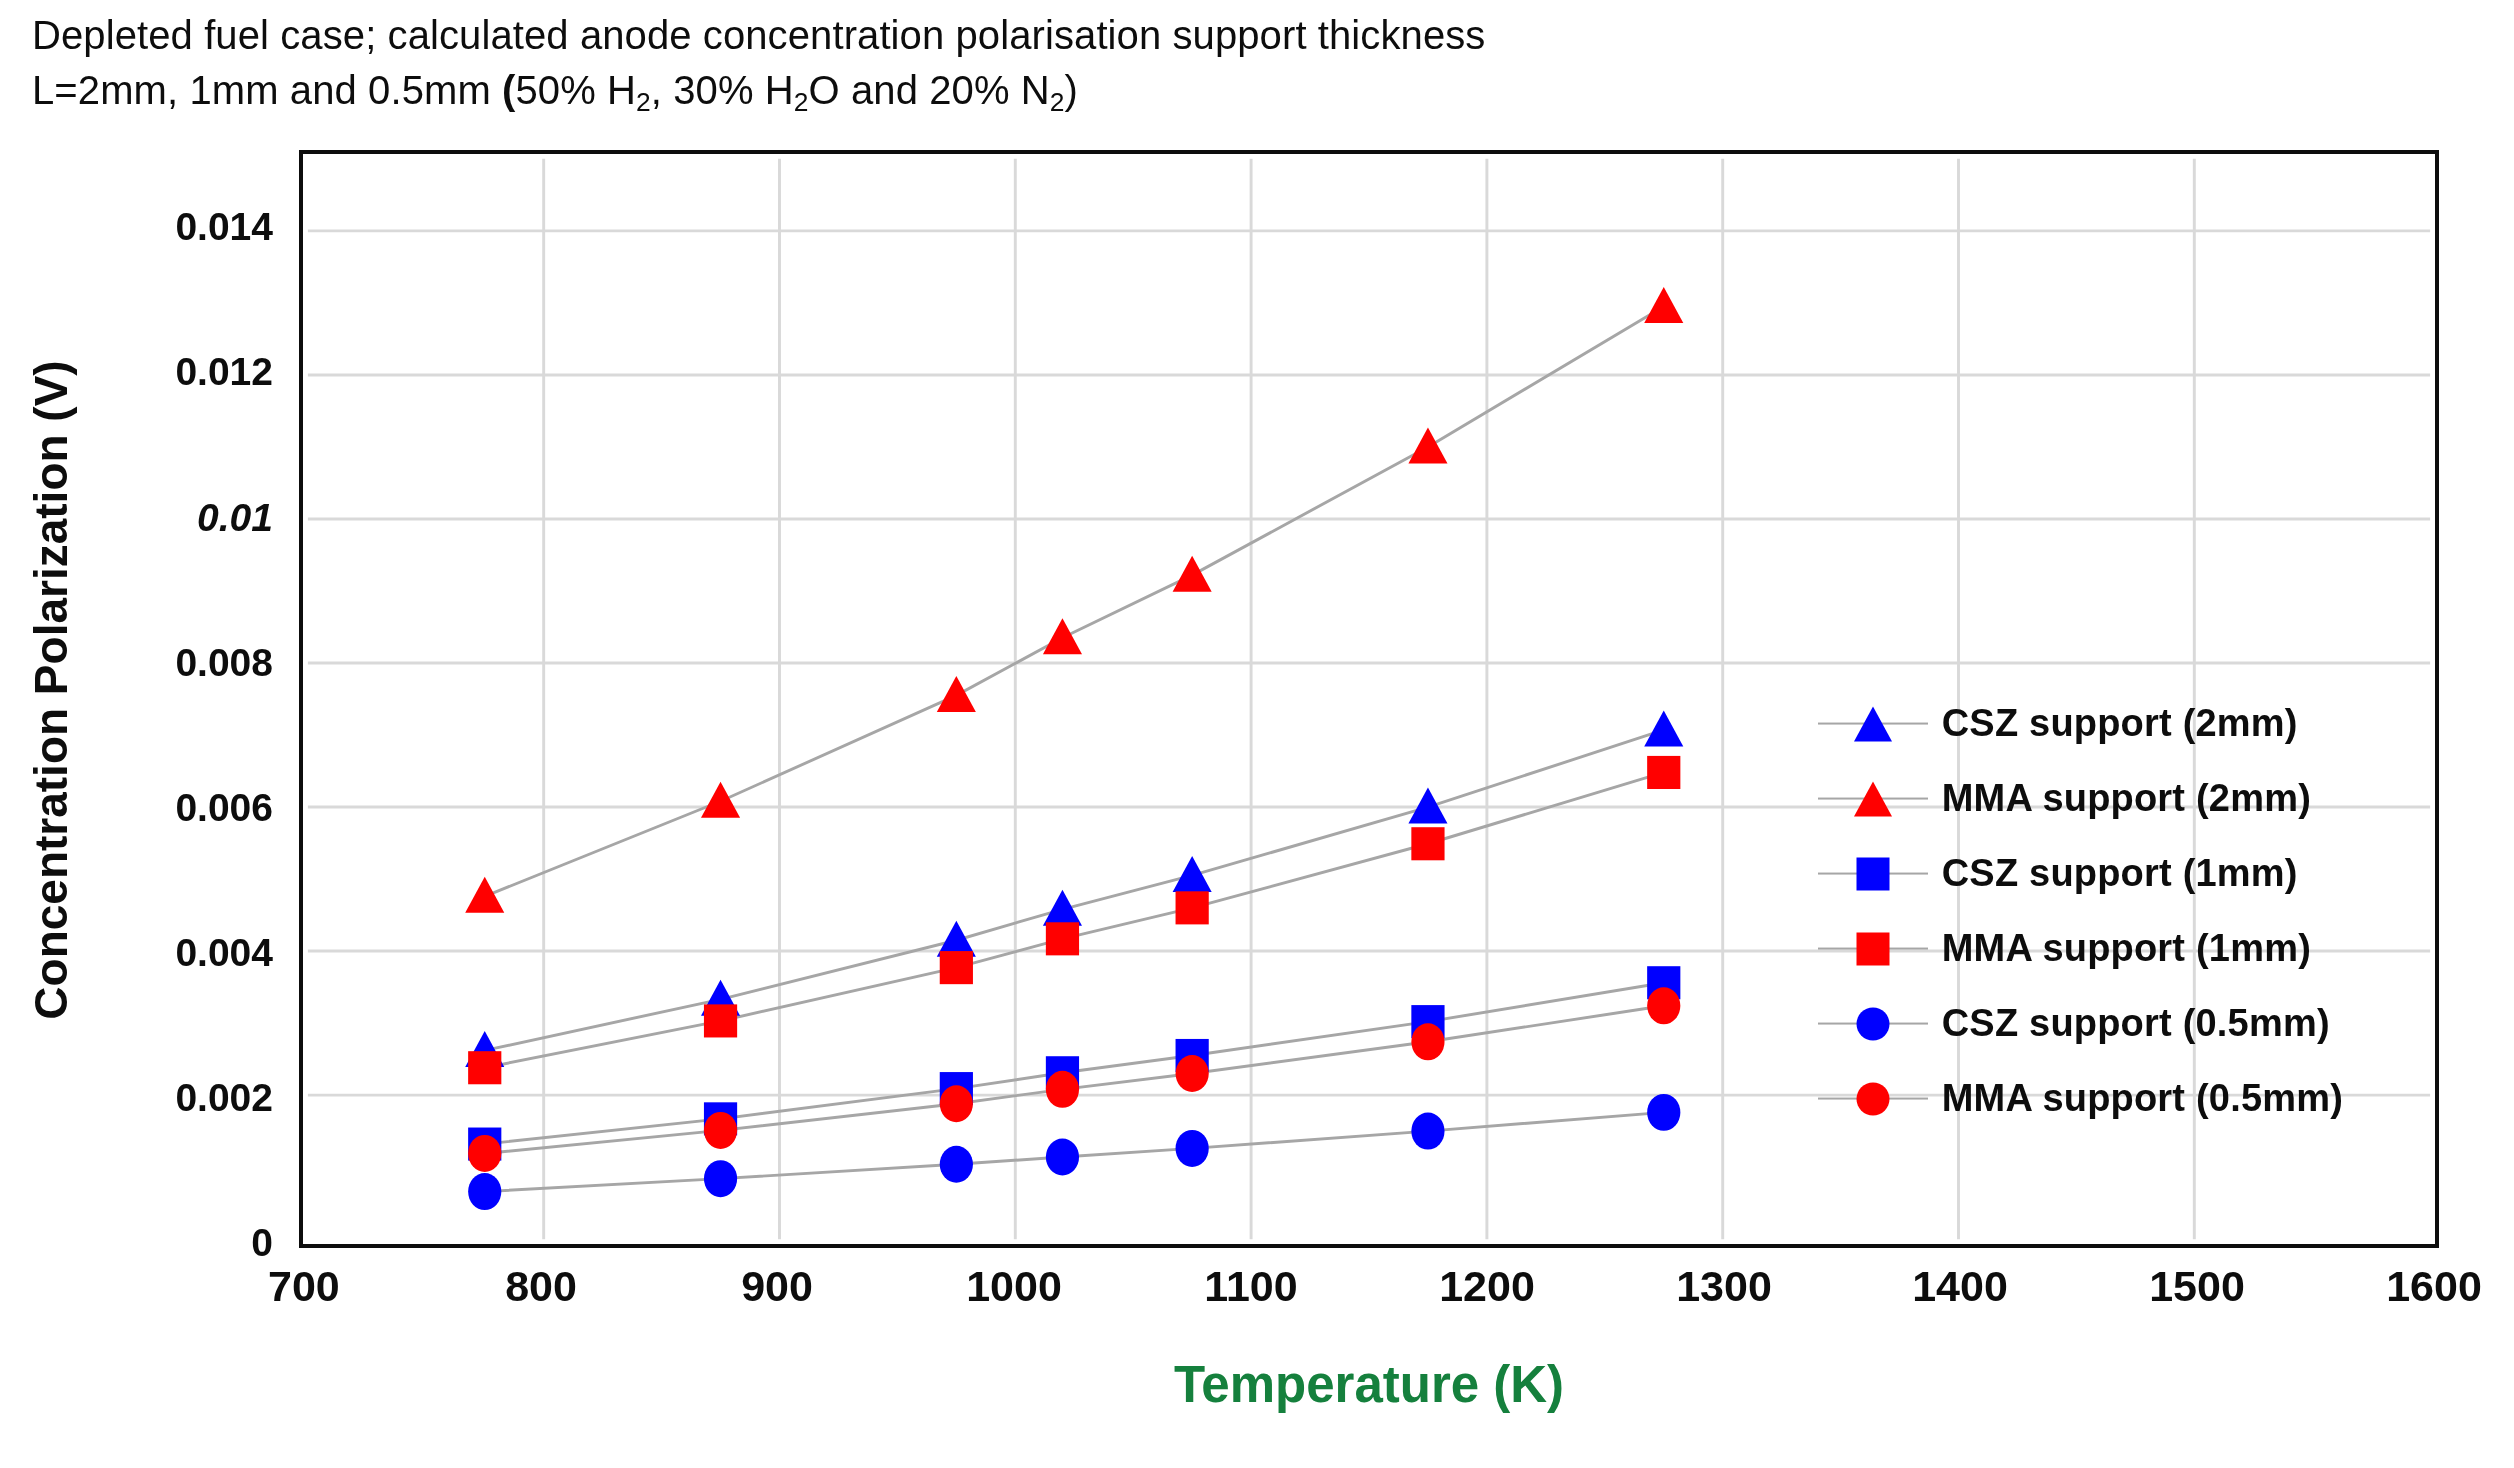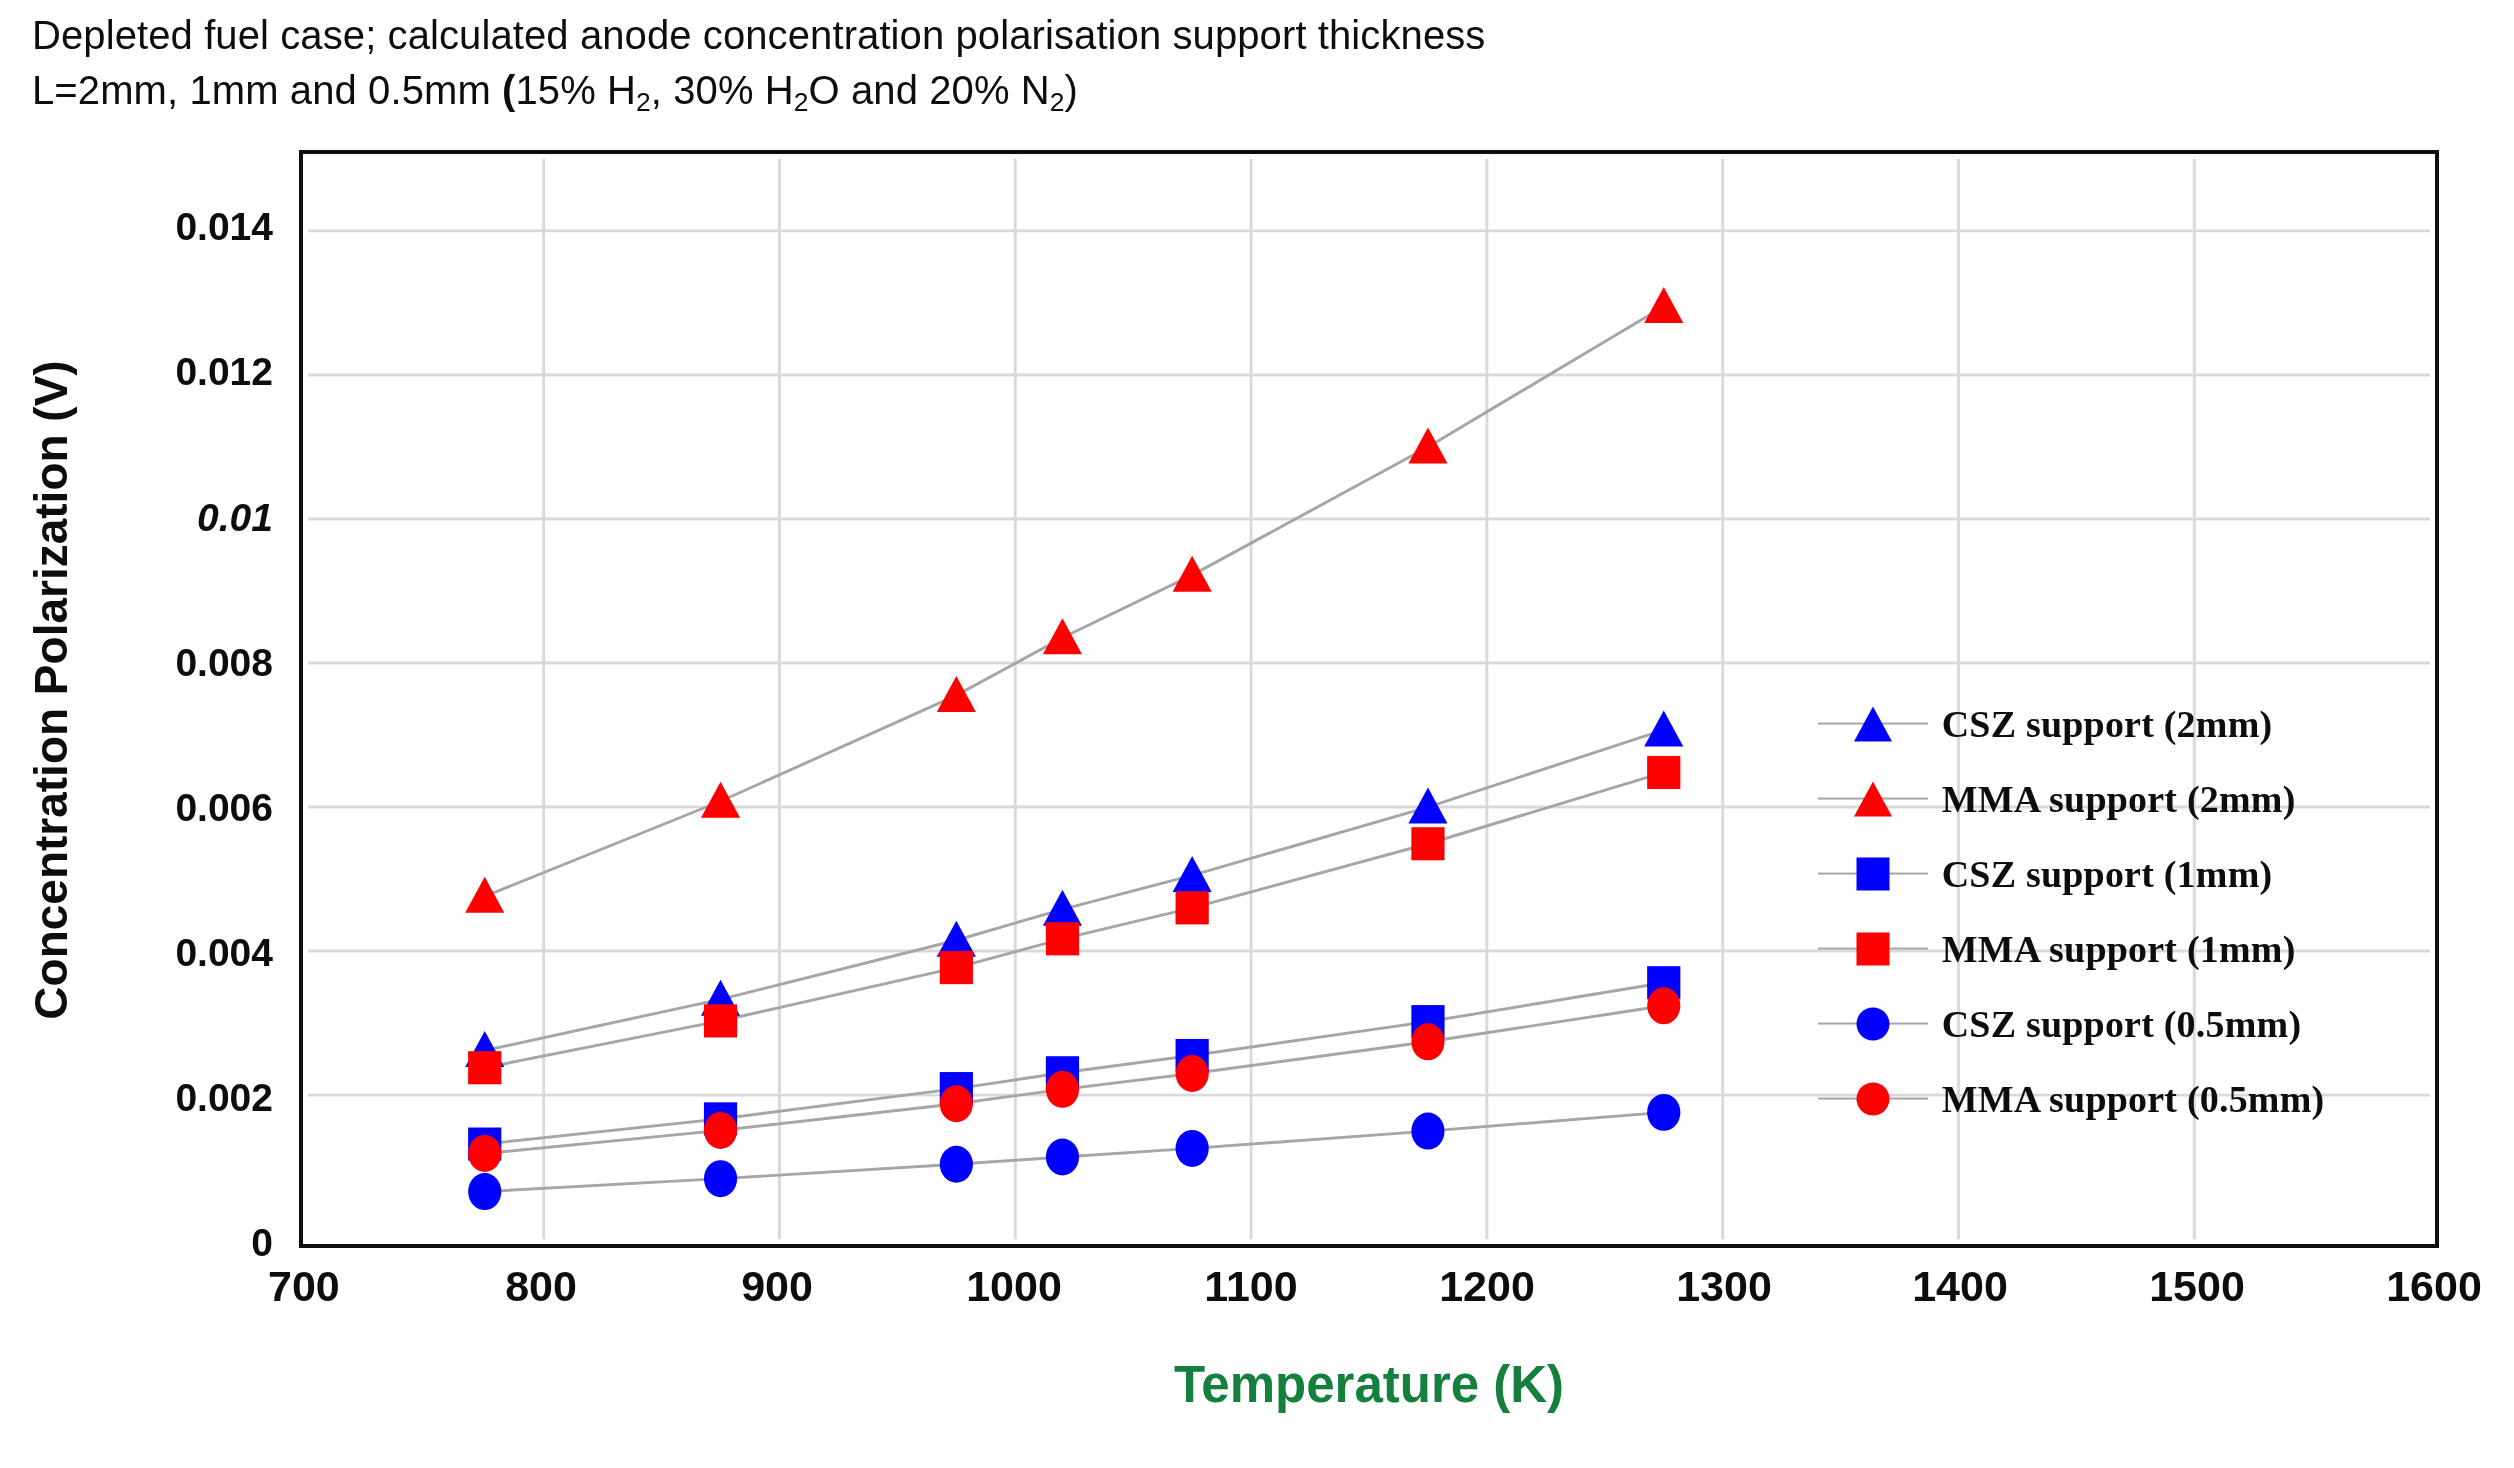--- a/index.html
+++ b/index.html
@@ -34,34 +34,34 @@
           font-size:51px;font-weight:700;color:#15803d;}
 
   
   #legend{position:absolute;left:1818px;top:686px;width:686px;}
   .legend-row{display:flex;align-items:center;height:75px;}
   .legend-key{width:110px;height:39px;position:relative;flex:0 0 110px;}
   .legend-key .lline{position:absolute;left:0;top:50%;width:110px;height:2.9px;
                      background:#a6a6a6;transform:translateY(-50%);}
   .legend-key .msym{position:absolute;left:50%;top:50%;transform:translate(-50%,-50%);}
   .legend-label{font-size:38px;font-weight:700;color:#0d0d0d;white-space:nowrap;
-                padding-left:13.7px;letter-spacing:0.2px;font-family:Liberation Serif, serif;}
+                padding-left:13.7px;letter-spacing:0.2px;}
 
   .sq{width:33px;height:33px;}
   .ci{width:33px;height:33px;border-radius:50%;}
   .tri{width:0;height:0;border-left:19.6px solid transparent;border-right:19.6px solid transparent;}
 </style>
 </head>
 <body>
 
 <div id="root">
 
   <div class="title-block">
     <div class="title-line">Depleted fuel case; calculated anode concentration polarisation support thickness</div>
-    <div class="title-line"><span>L=2mm, 1mm and 0.5mm </span><span class="bold">(</span><span>15% H</span><sub>2</sub><span>, 30% H</span><sub>2</sub><span>O and 20% N</span><sub>2</sub><span>)</span></div>
+    <div class="title-line"><span>L=2mm, 1mm and 0.5mm </span><span class="bold">(</span><span>50% H</span><sub>2</sub><span>, 30% H</span><sub>2</sub><span>O and 20% N</span><sub>2</sub><span>)</span></div>
   </div>
 
   <div id="ytitle">Concentration Polarization (V)</div>
   <div id="xtitle">Temperature (K)</div>
 
   <div id="ylabels">
       <div class="ytick" style="top: 1093px;">0</div>
       <div class="ytick" style="top: 948px;">0.002</div>
       <div class="ytick" style="top: 803px;">0.004</div>
       <div class="ytick" style="top: 658px;">0.006</div>

